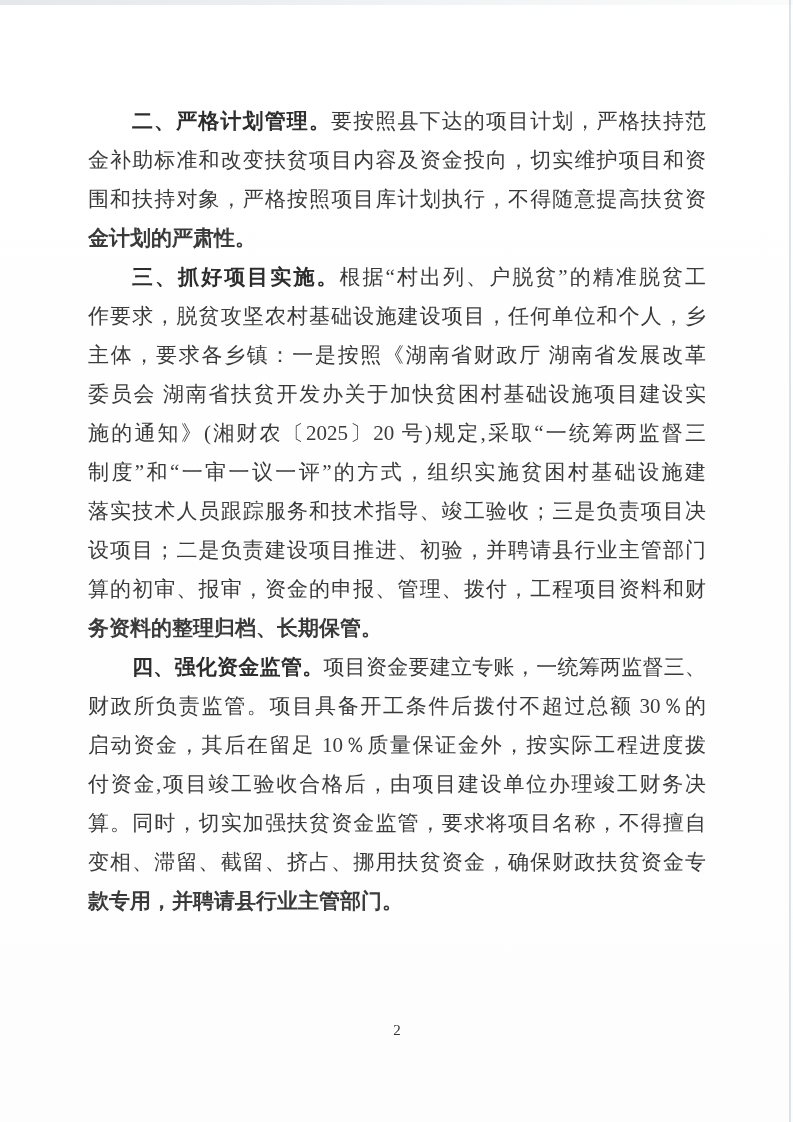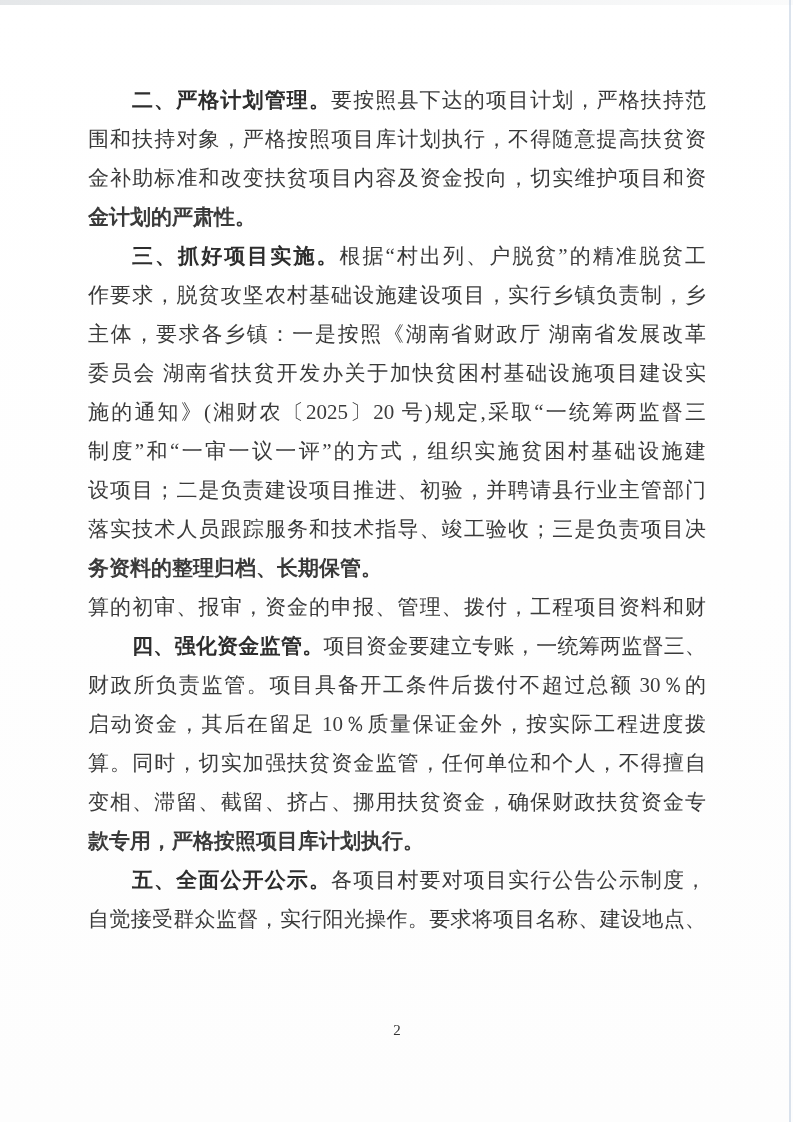--- a/index.html
+++ b/index.html
@@ -32,21 +32,21 @@
   }
   .artifact-right {
     position: absolute;
     top: 0; right: 2px;
     width: 2px; height: 100%;
     background: rgba(175,192,215,0.45);
   }
   .body-text {
     position: absolute;
     left: 88px;
-    top: 81px;
+    top: 102px;
     width: 618px;
   }
   .line {
     height: 39px;
     line-height: 39px;
     font-size: 21px;
     white-space: nowrap;
     text-align: justify;
     
     text-align-last: justify;
@@ -79,51 +79,48 @@
 
 <div class="page">
 
   <div class="artifact-top"></div>
   <div class="artifact-right"></div>
 
   <main class="body-text">
 
     <section class="para">
       <div class="line first"><span class="lead">二、严格计划管理。</span><span>要按照县下达的项目计划，严格扶持范</span></div>
+      <div class="line">金补助标准和改变扶贫项目内容及资金投向，切实维护项目和资</div>
       <div class="line">围和扶持对象，严格按照项目库计划执行，不得随意提高扶贫资</div>
-      <div class="line">金补助标准和改变扶贫项目内容及资金投向，切实维护项目和资</div>
       <div class="line last">金计划的严肃性。</div>
     </section>
 
     <section class="para">
       <div class="line first"><span class="lead">三、抓好项目实施。</span><span>根据“村出列、户脱贫”的精准脱贫工</span></div>
-      <div class="line">作要求，脱贫攻坚农村基础设施建设项目，实行乡镇负责制，乡</div>
+      <div class="line">作要求，脱贫攻坚农村基础设施建设项目，任何单位和个人，乡</div>
       <div class="line">主体，要求各乡镇：一是按照《湖南省财政厅 湖南省发展改革</div>
       <div class="line">委员会 湖南省扶贫开发办关于加快贫困村基础设施项目建设实</div>
       <div class="line">施的通知》(湘财农〔2025〕20 号)规定,采取“一统筹两监督三</div>
       <div class="line">制度”和“一审一议一评”的方式，组织实施贫困村基础设施建</div>
+      <div class="line">落实技术人员跟踪服务和技术指导、竣工验收；三是负责项目决</div>
       <div class="line">设项目；二是负责建设项目推进、初验，并聘请县行业主管部门</div>
-      <div class="line">落实技术人员跟踪服务和技术指导、竣工验收；三是负责项目决</div>
+      <div class="line">算的初审、报审，资金的申报、管理、拨付，工程项目资料和财</div>
       <div class="line last">务资料的整理归档、长期保管。</div>
-      <div class="line">算的初审、报审，资金的申报、管理、拨付，工程项目资料和财</div>
     </section>
 
     <section class="para">
       <div class="line first"><span class="lead">四、强化资金监管。</span><span>项目资金要建立专账，一统筹两监督三、</span></div>
       <div class="line">财政所负责监管。项目具备开工条件后拨付不超过总额 30％的</div>
       <div class="line">启动资金，其后在留足 10％质量保证金外，按实际工程进度拨</div>
-      <div class="line">算。同时，切实加强扶贫资金监管，任何单位和个人，不得擅自</div>
+      <div class="line">付资金,项目竣工验收合格后，由项目建设单位办理竣工财务决</div>
+      <div class="line">算。同时，切实加强扶贫资金监管，要求将项目名称，不得擅自</div>
       <div class="line">变相、滞留、截留、挤占、挪用扶贫资金，确保财政扶贫资金专</div>
-      <div class="line last">款专用，严格按照项目库计划执行。</div>
+      <div class="line last">款专用，并聘请县行业主管部门。</div>
     </section>
 
-    <section class="para">
-      <div class="line first"><span class="lead">五、全面公开公示。</span><span>各项目村要对项目实行公告公示制度，</span></div>
-      <div class="line">自觉接受群众监督，实行阳光操作。要求将项目名称、建设地点、</div>
-    </section>
 
   </main>
 
   <footer class="page-footer">
     <span>2</span>
   </footer>
 
 </div>
 
 </body></html>

